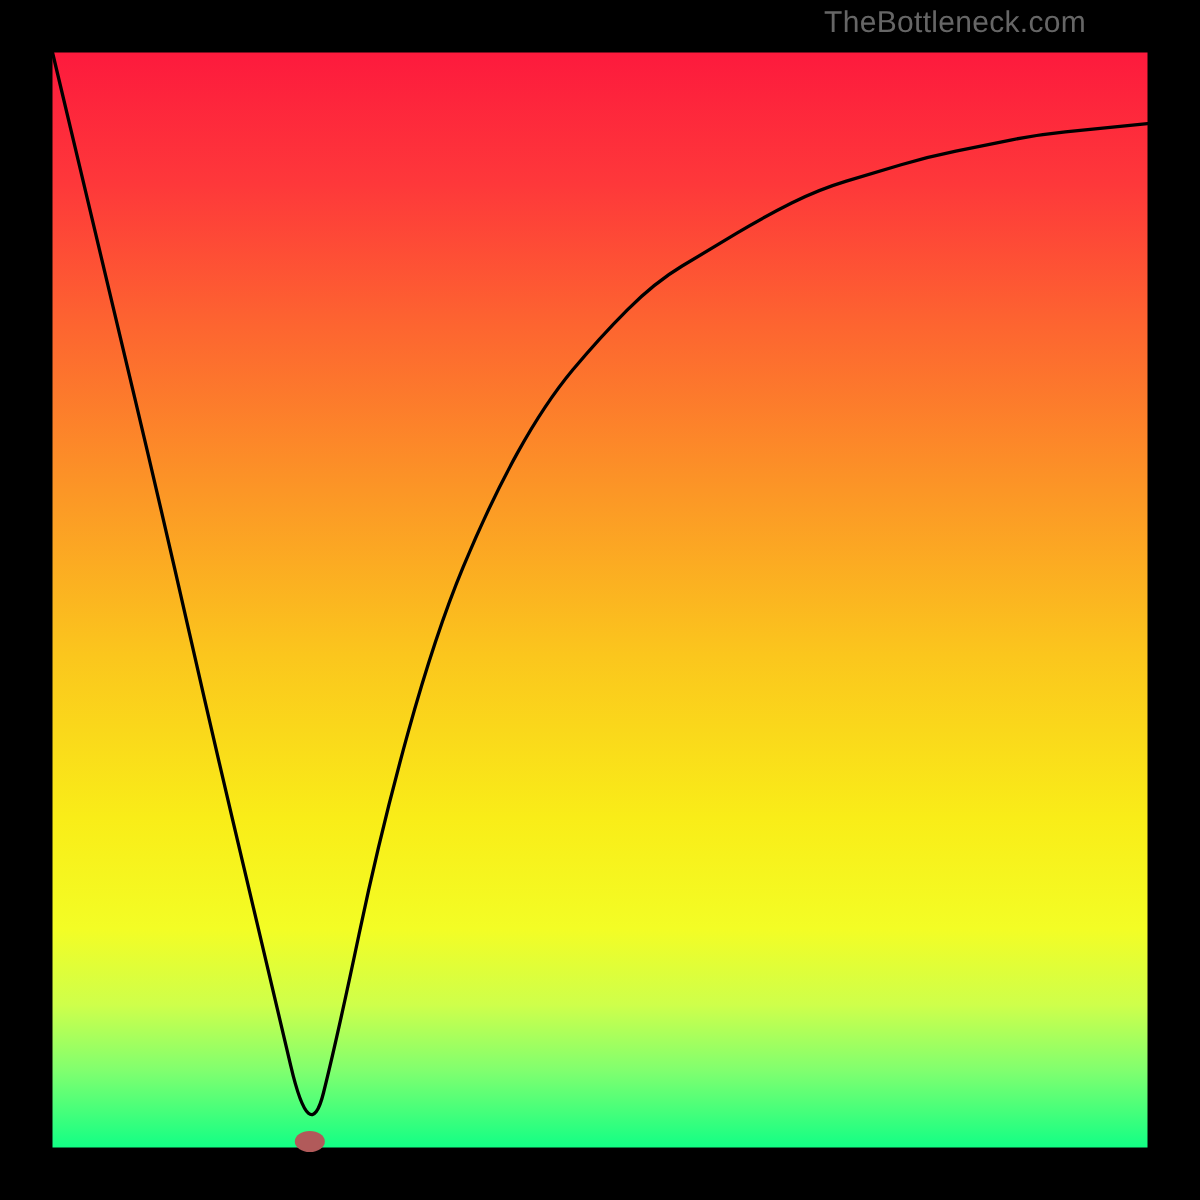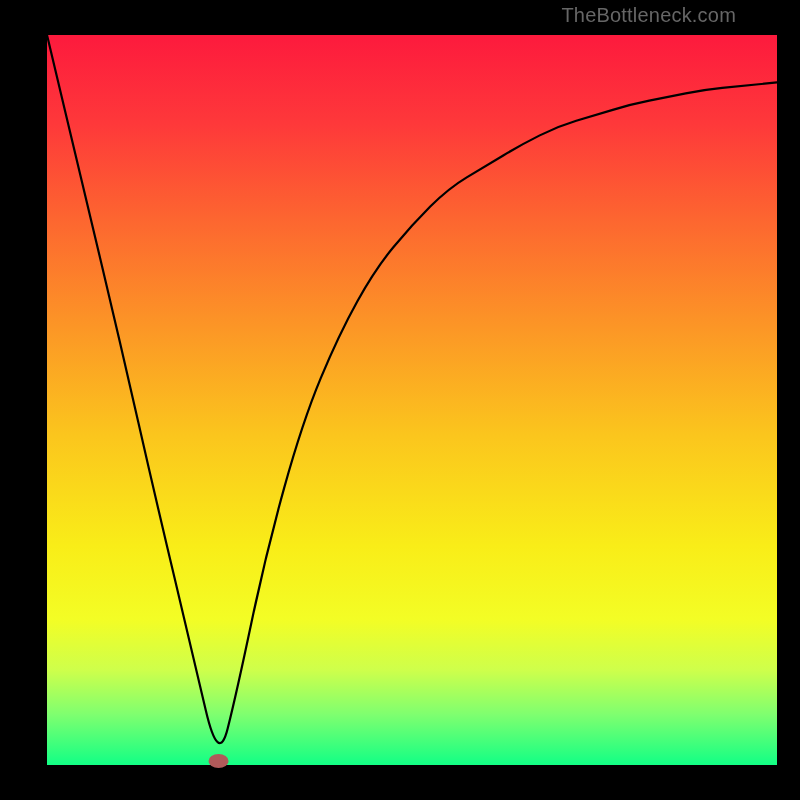--- a/index.html
+++ b/index.html
@@ -8,21 +8,20 @@
     width: 800px;
     height: 800px;
     overflow: hidden;
     background: #000;
     font-family: Arial, Helvetica, sans-serif;
   }
   .wrap {
     position: relative;
     width: 736px;
     height: 800px;
-    margin-left: 12px;
   }
   svg {
     display: block;
   }
   .attribution {
     position: absolute;
     top: 4px;
     right: 12px;
     color: #666;
     font-size: 20px;

